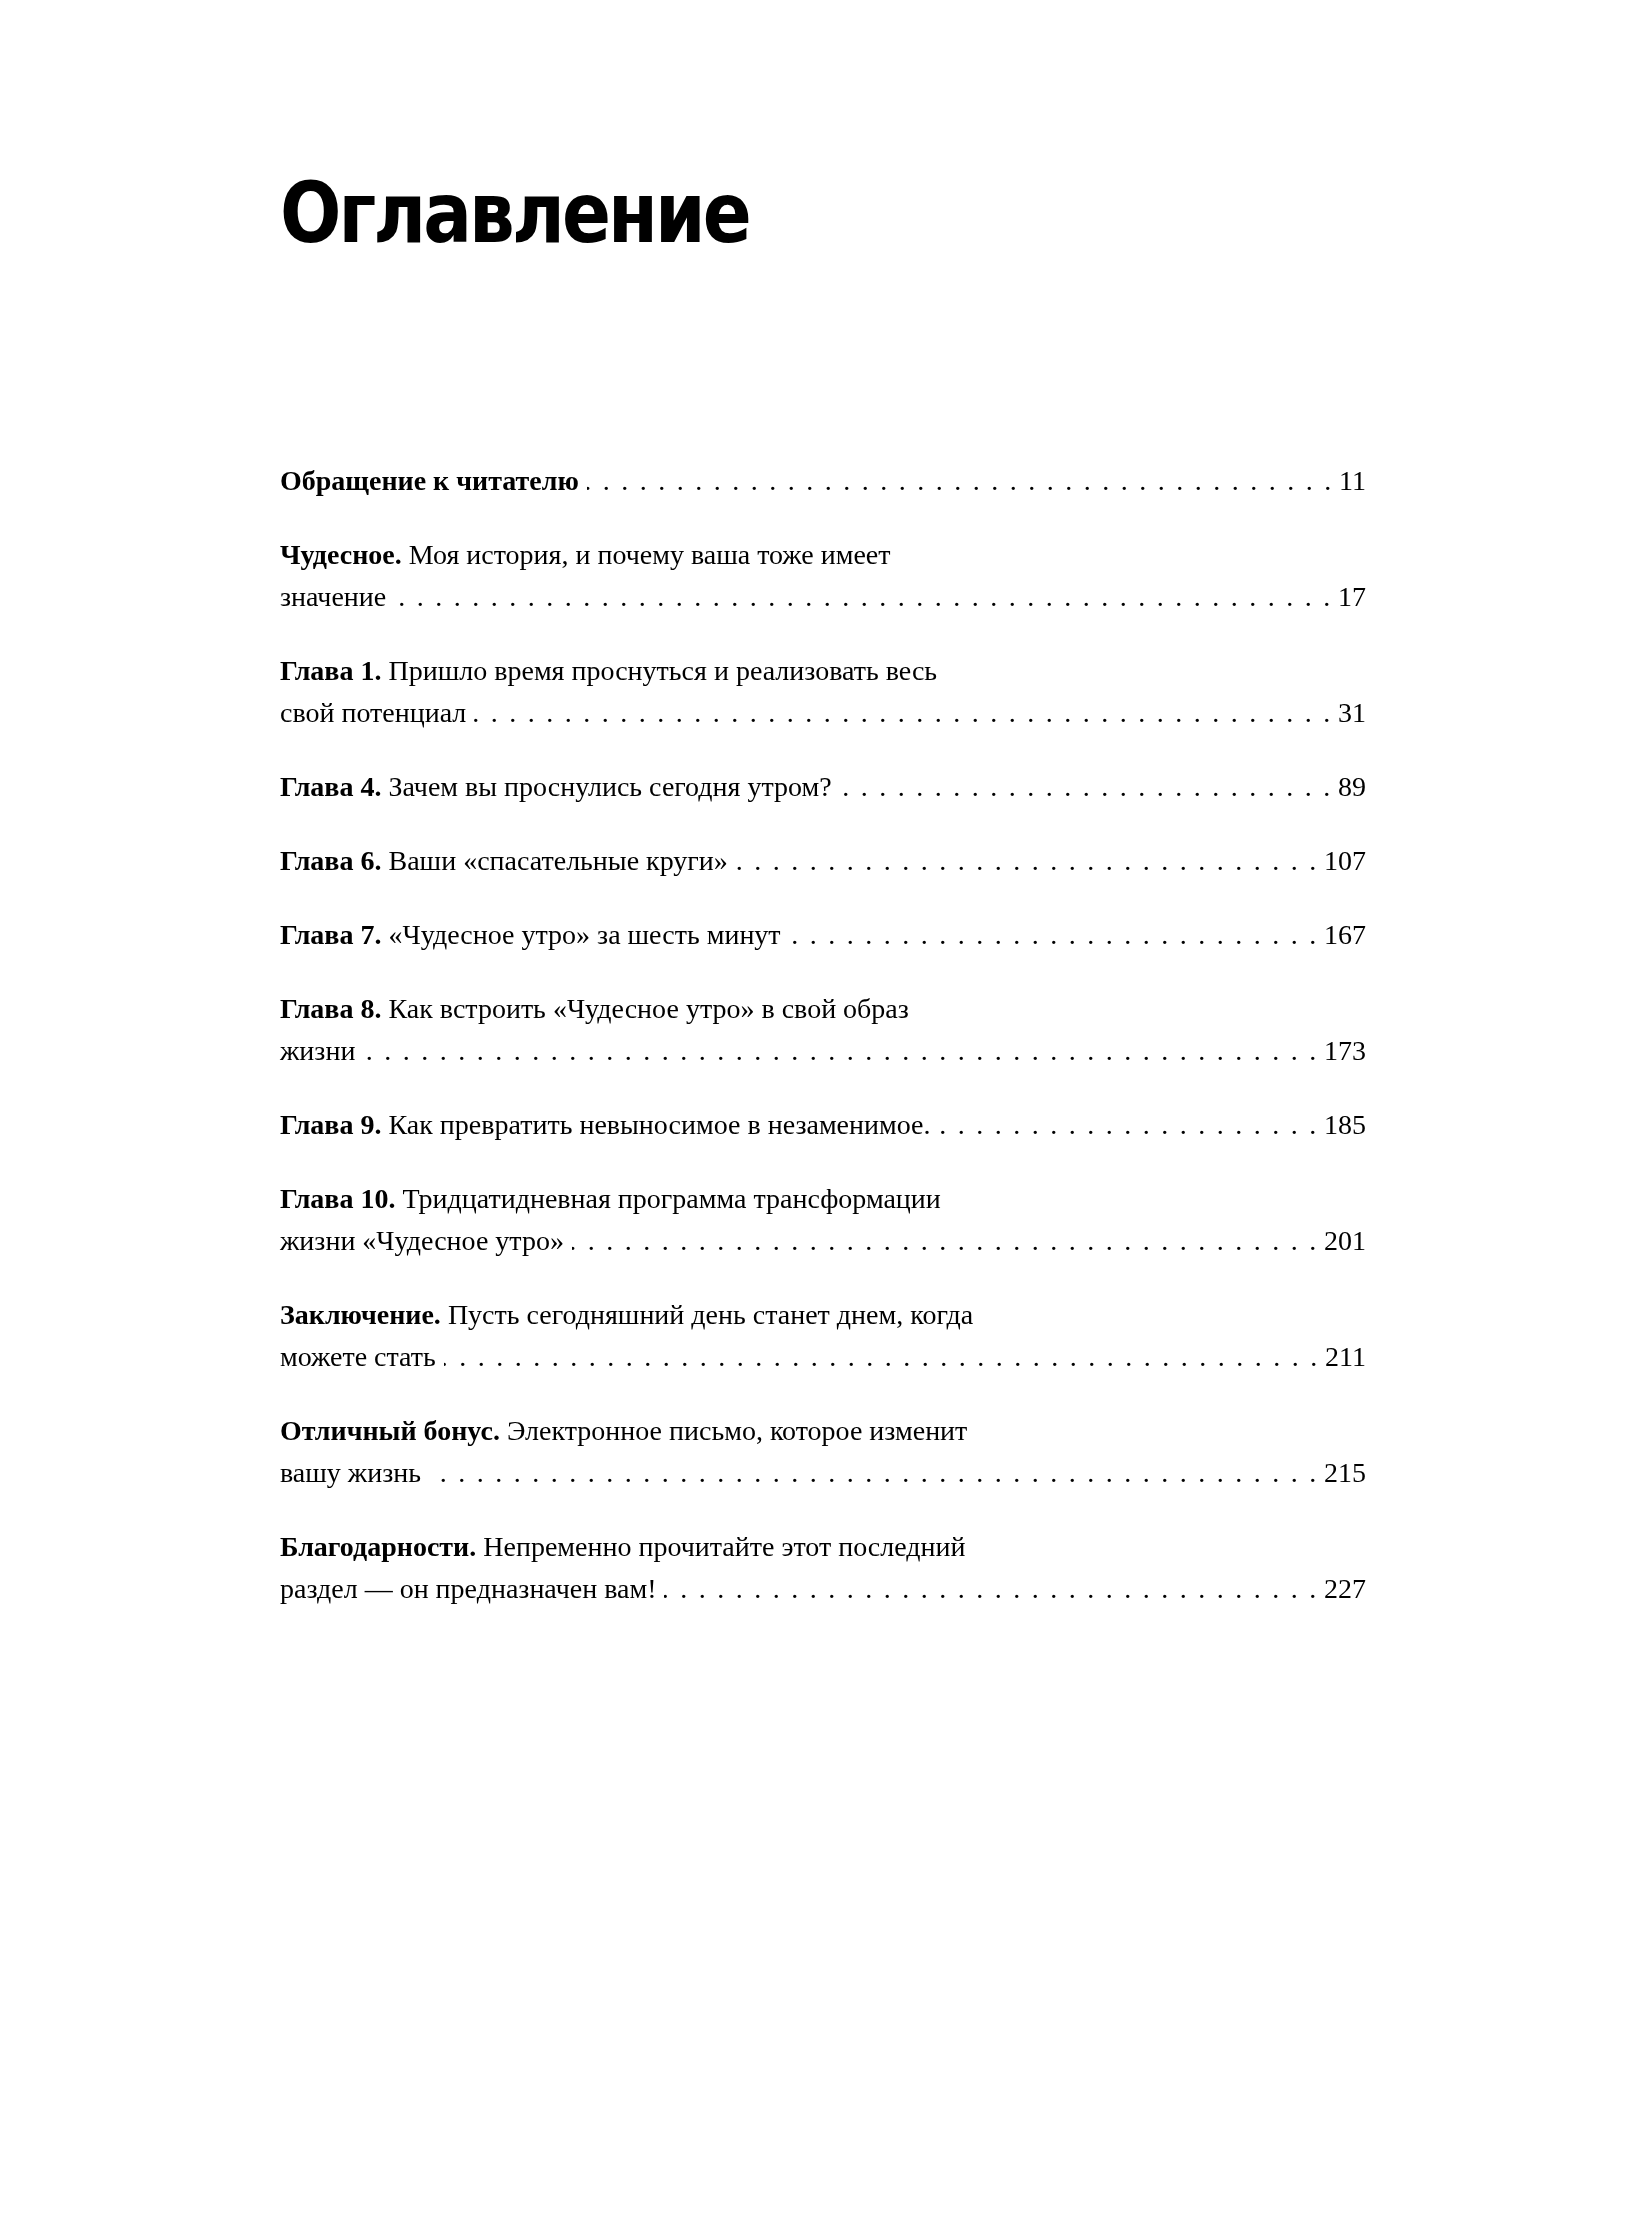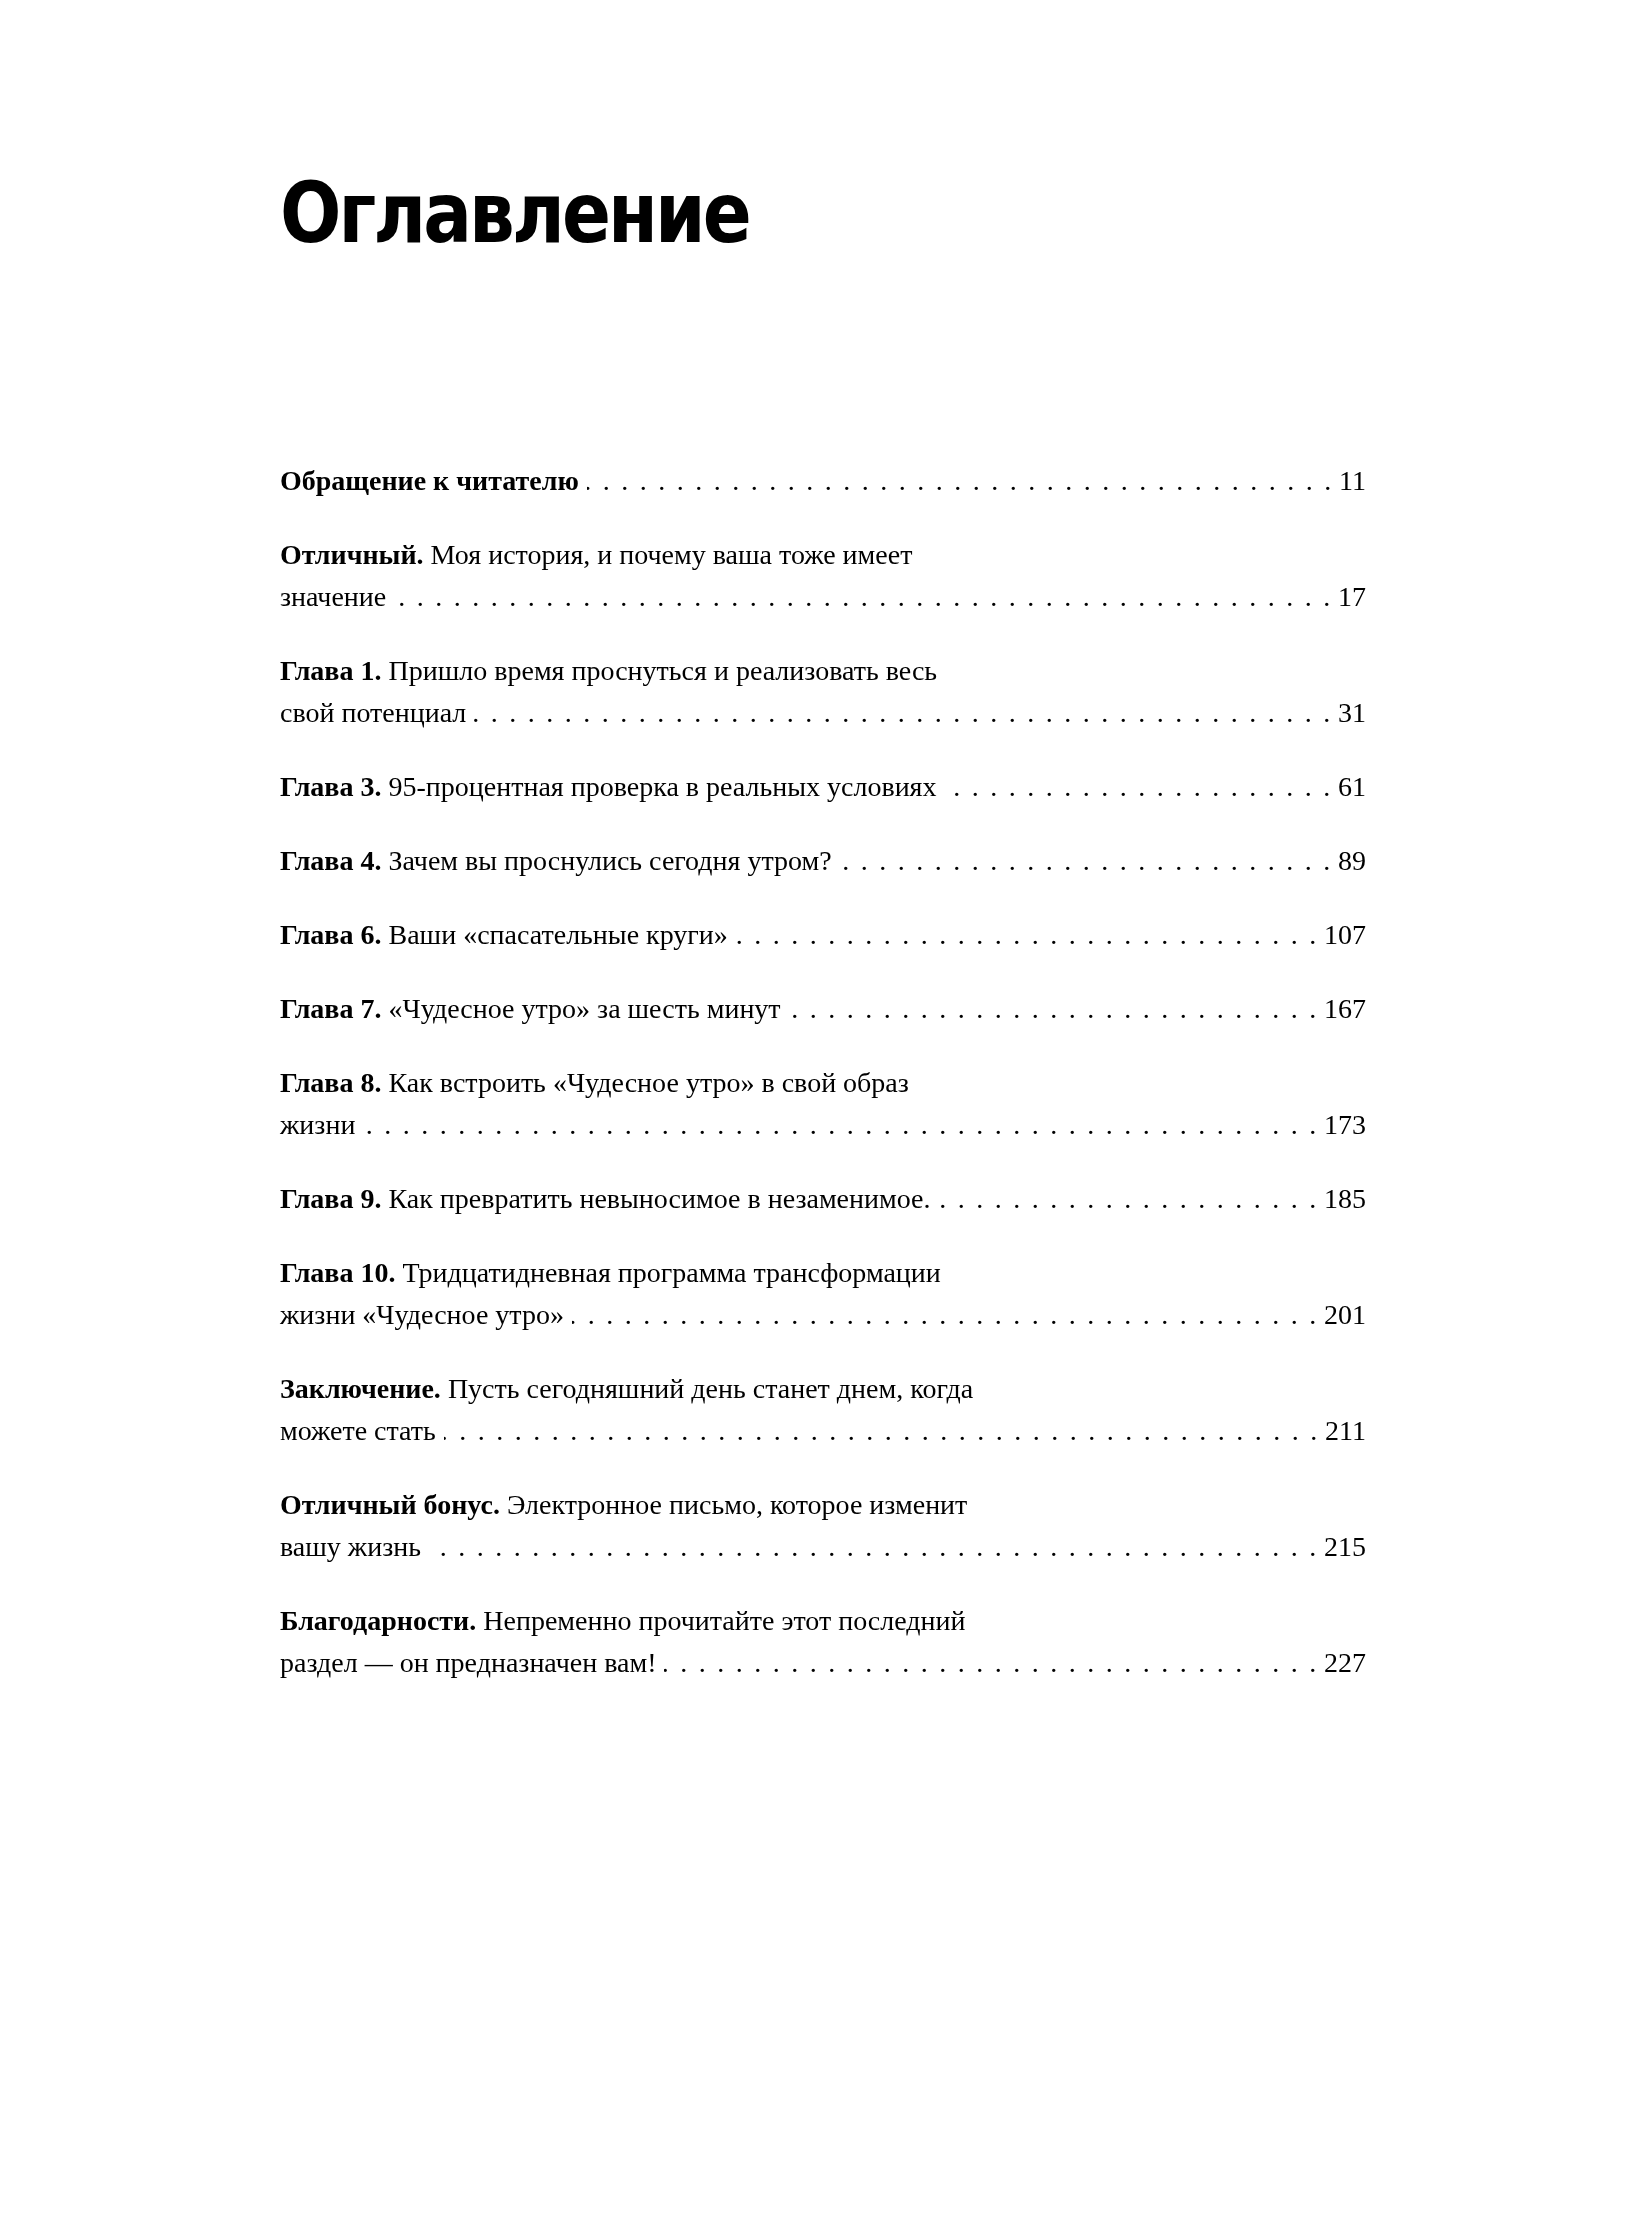--- a/index.html
+++ b/index.html
@@ -92,21 +92,21 @@
     <li class="toc-entry">
       <div class="line">
         <span class="line-text"><span class="bold">Обращение к читателю</span></span>
         <span class="leader"></span>
         <span class="page-num">11</span>
       </div>
     </li>
 
     <li class="toc-entry">
       <div class="line">
-        <span class="line-text"><span class="bold">Отличный.</span><span> Моя история, и почему ваша тоже имеет</span></span>
+        <span class="line-text"><span class="bold">Чудесное.</span><span> Моя история, и почему ваша тоже имеет</span></span>
       </div>
       <div class="line">
         <span class="line-text">значение</span>
         <span class="leader"></span>
         <span class="page-num">17</span>
       </div>
     </li>
 
     <li class="toc-entry">
       <div class="line">
@@ -115,27 +115,20 @@
       <div class="line">
         <span class="line-text">свой потенциал</span>
         <span class="leader"></span>
         <span class="page-num">31</span>
       </div>
     </li>
 
     <li class="toc-entry">
     </li>
 
-    <li class="toc-entry">
-      <div class="line">
-        <span class="line-text"><span class="bold">Глава 3.</span><span> 95-процентная проверка в реальных условиях</span></span>
-        <span class="leader"></span>
-        <span class="page-num">61</span>
-      </div>
-    </li>
 
     <li class="toc-entry">
       <div class="line">
         <span class="line-text"><span class="bold">Глава 4.</span><span> Зачем вы проснулись сегодня утром?</span></span>
         <span class="leader"></span>
         <span class="page-num">89</span>
       </div>
     </li>
 
 

